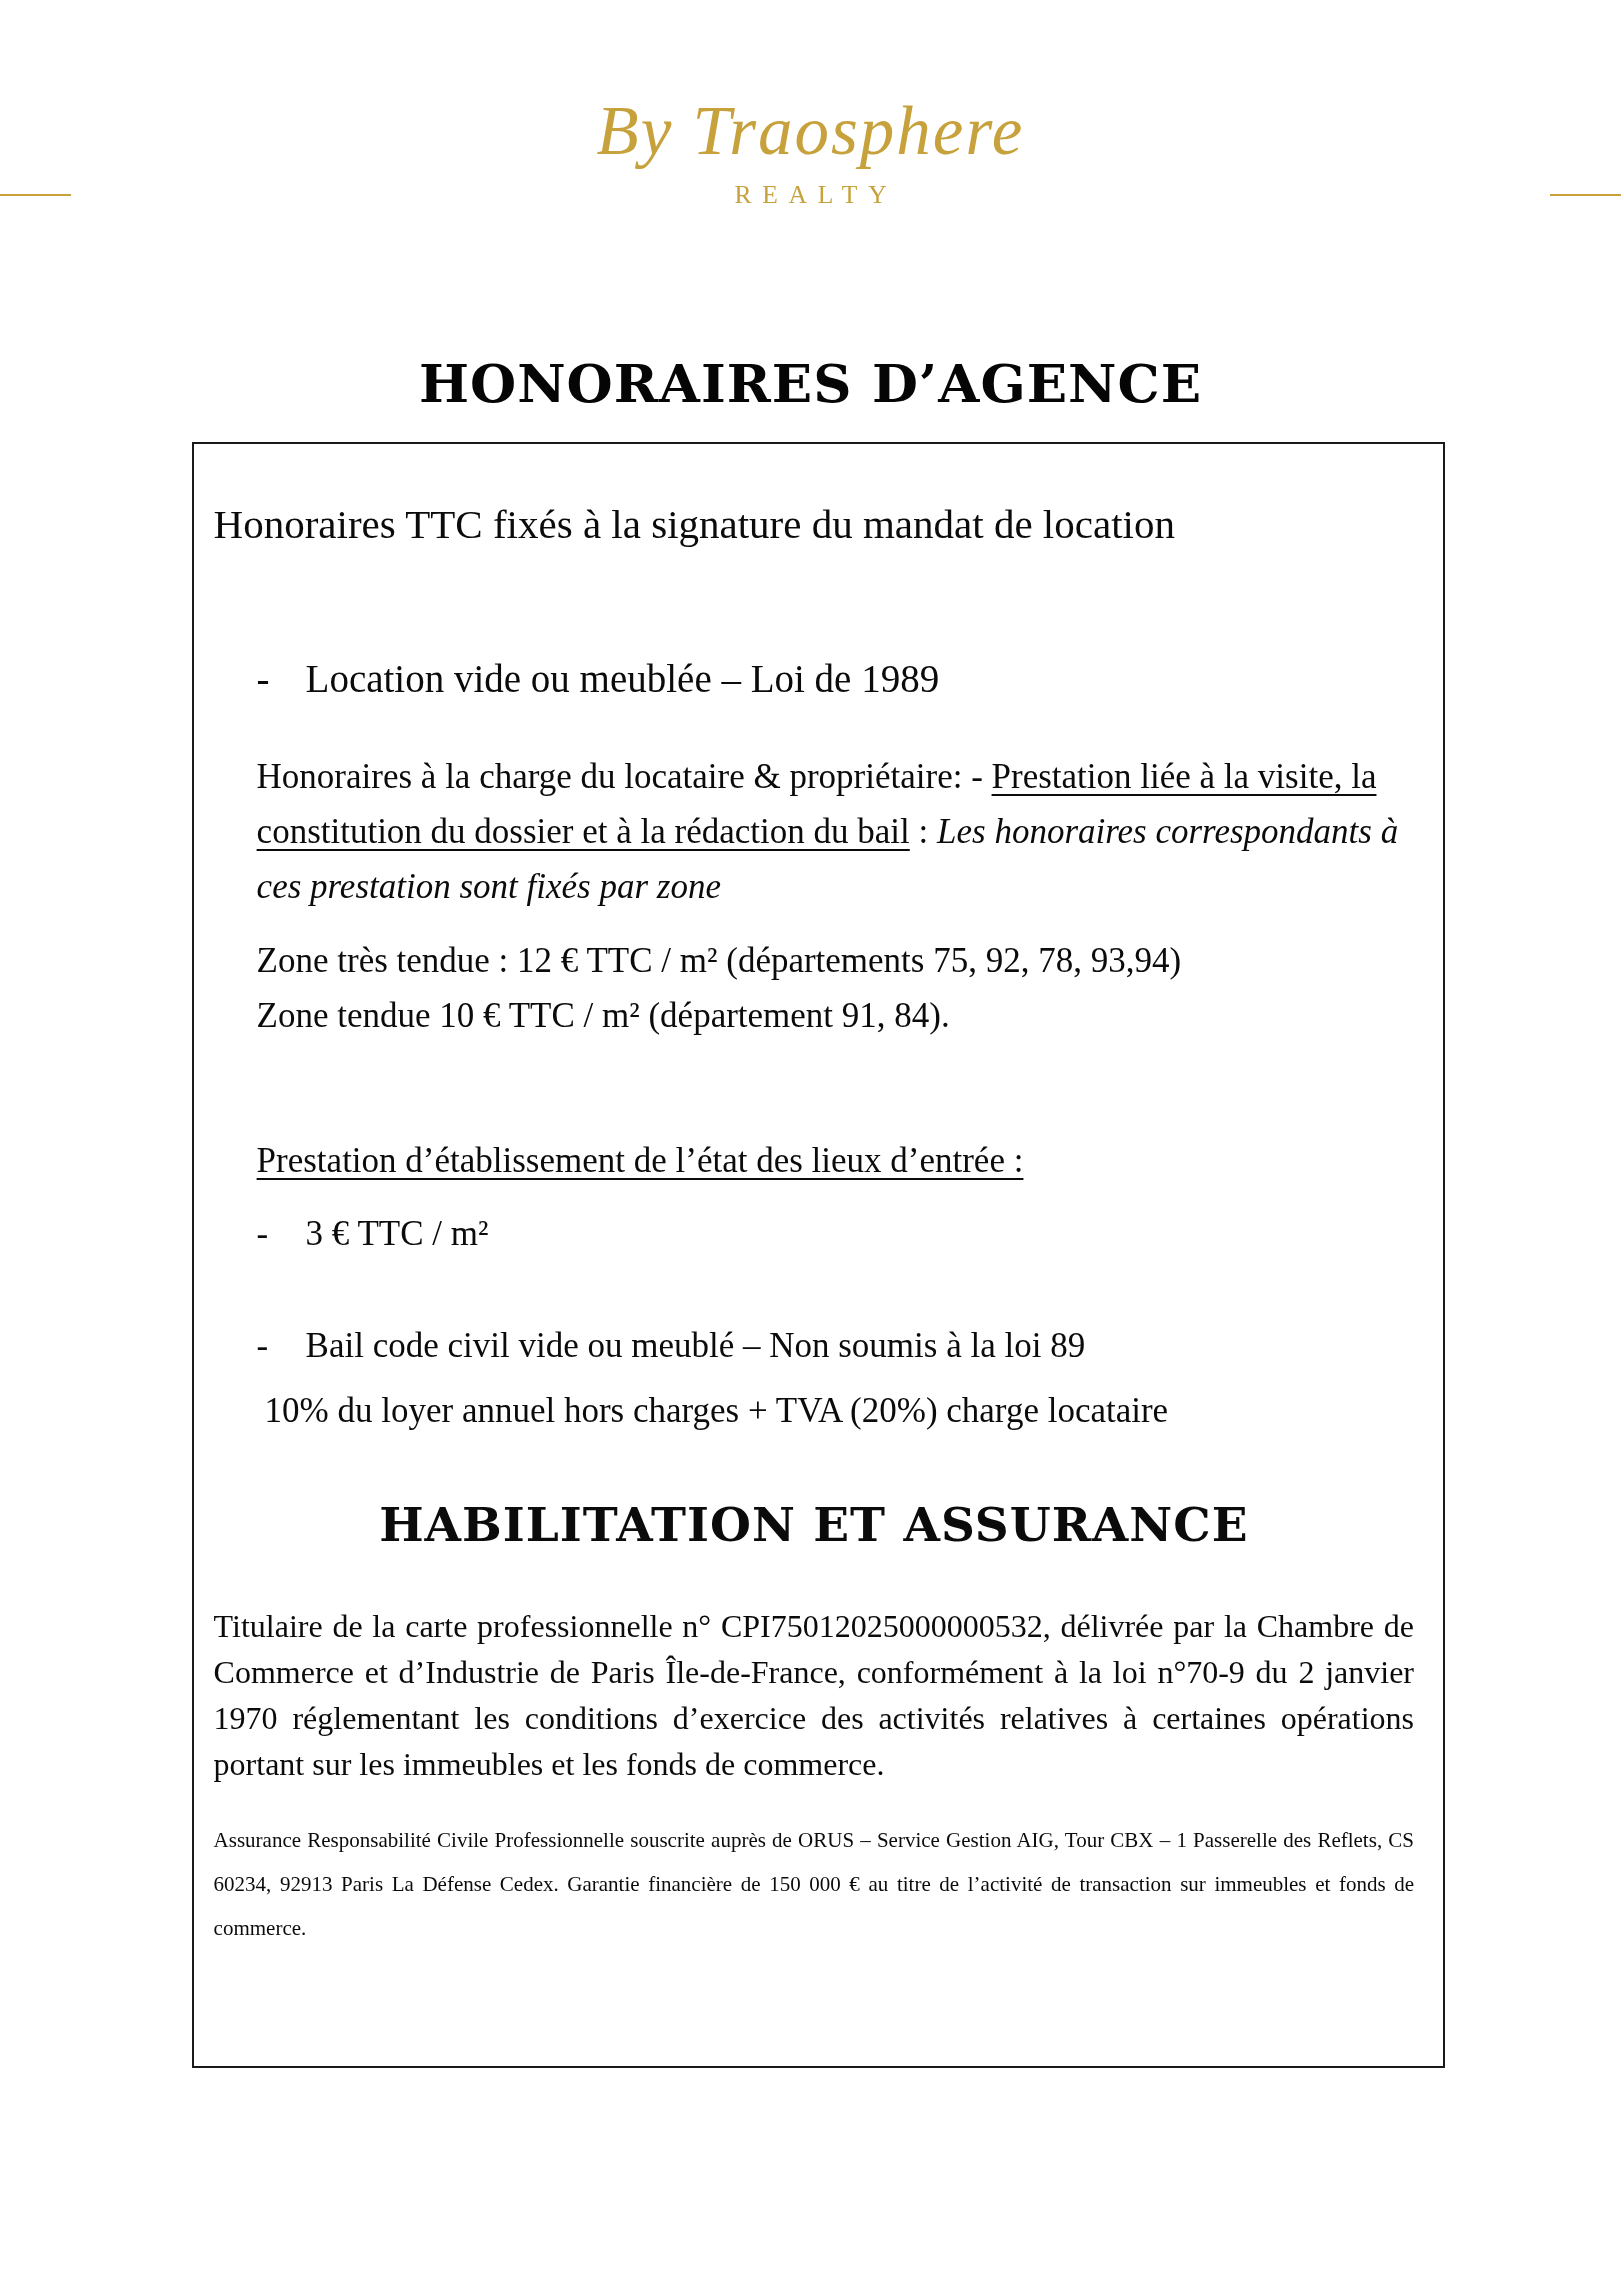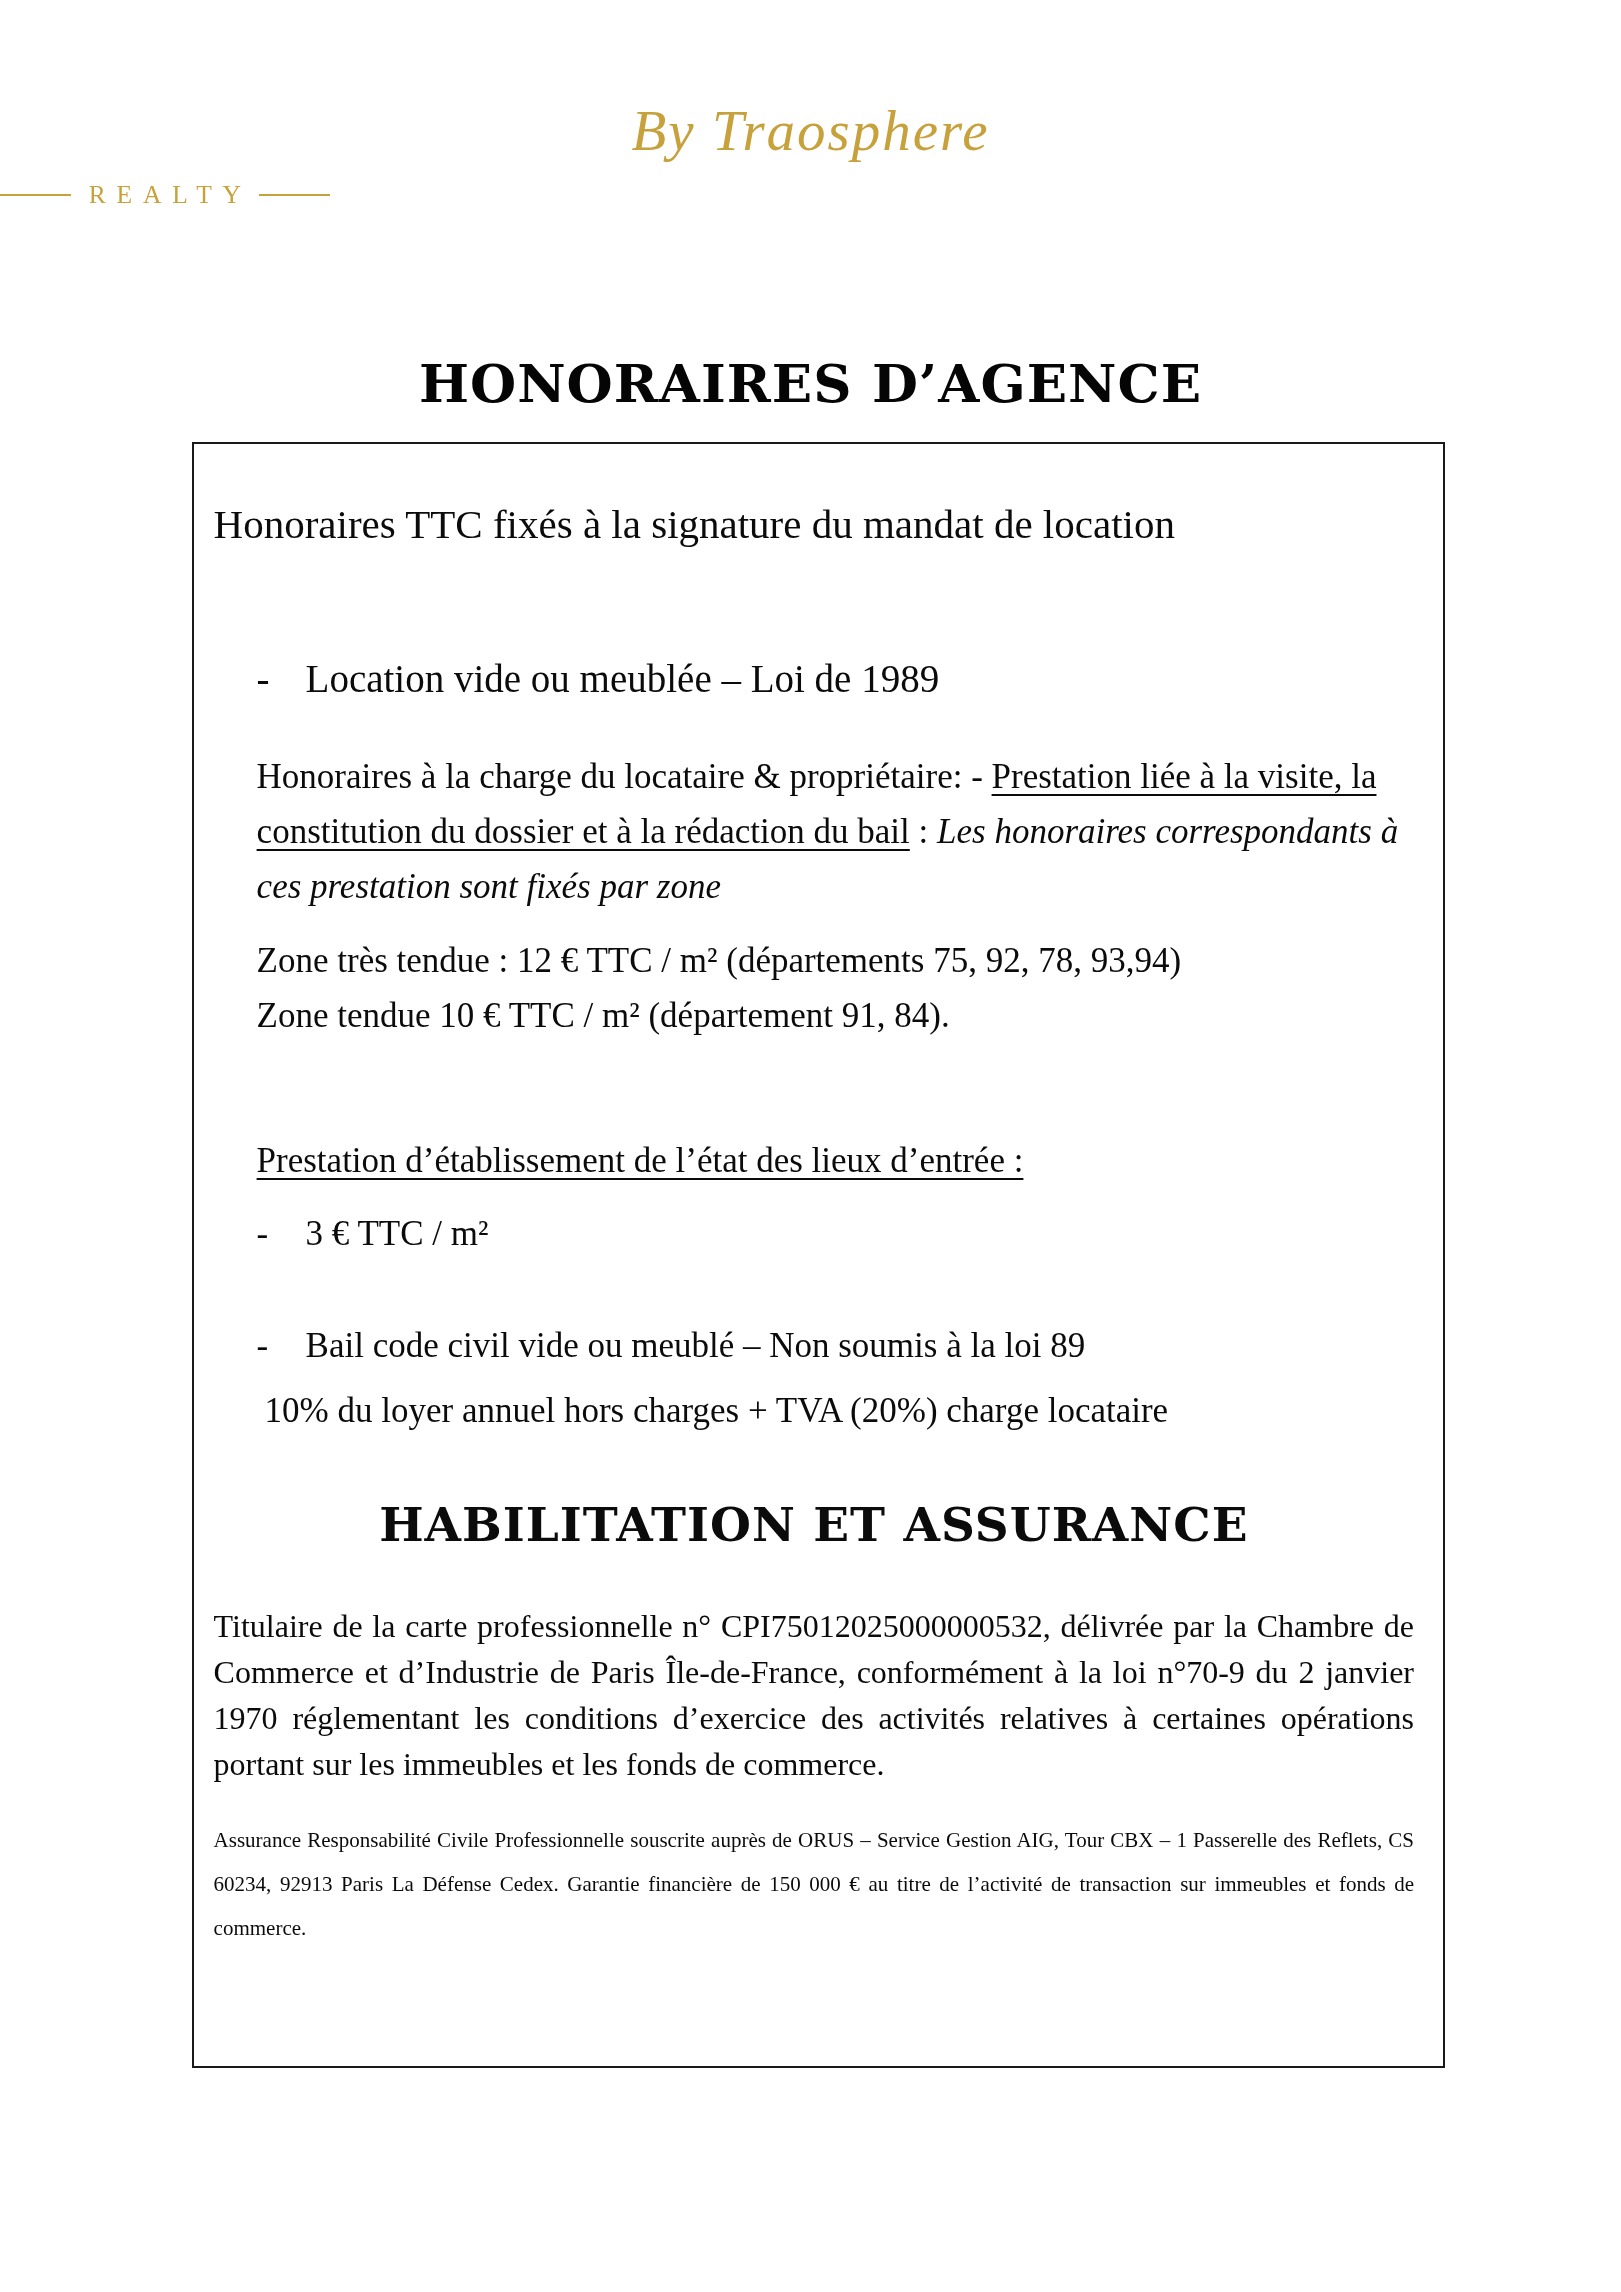--- a/index.html
+++ b/index.html
@@ -14,29 +14,29 @@
     font-family: "Liberation Serif", serif;
     overflow: hidden;
   }
 
   
   .brand { text-align: center; padding-top: 90px; }
   .brand-name {
     font-family: "Liberation Serif", serif;
     font-style: italic;
     font-weight: 500;
-    font-size: 57px;
+    font-size: 69px;
     line-height: 82px;
     color: #c7a23c;
     letter-spacing: 2px;
   }
   .brand-sub {
     margin-top: 7.8px;
     display: flex;
-    justify-content: flex-start;
+    justify-content: space-between;
     align-items: center;
     gap: 7px;
     height: 31px;
   }
   .brand-rule { width: 71px; height: 2px; background: #c7a23c; }
   .brand-subtitle {
     font-family: "Liberation Serif", serif;
     font-size: 25.5px;
     letter-spacing: 10.8px;
     text-indent: 10.8px;

